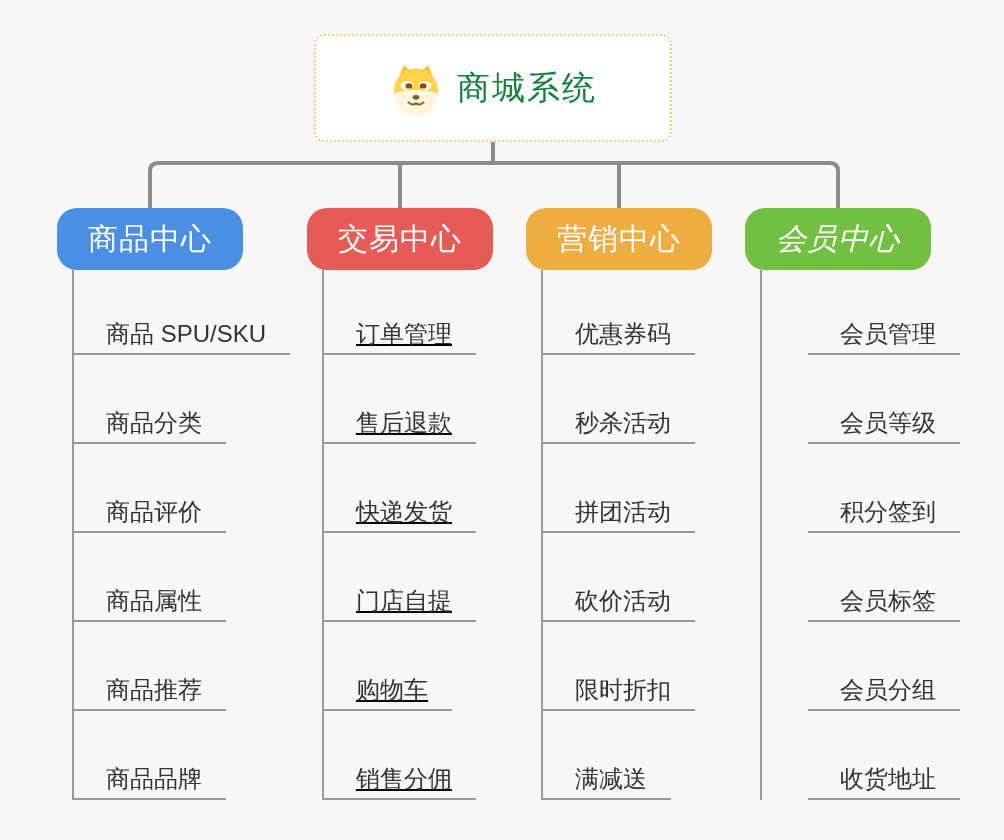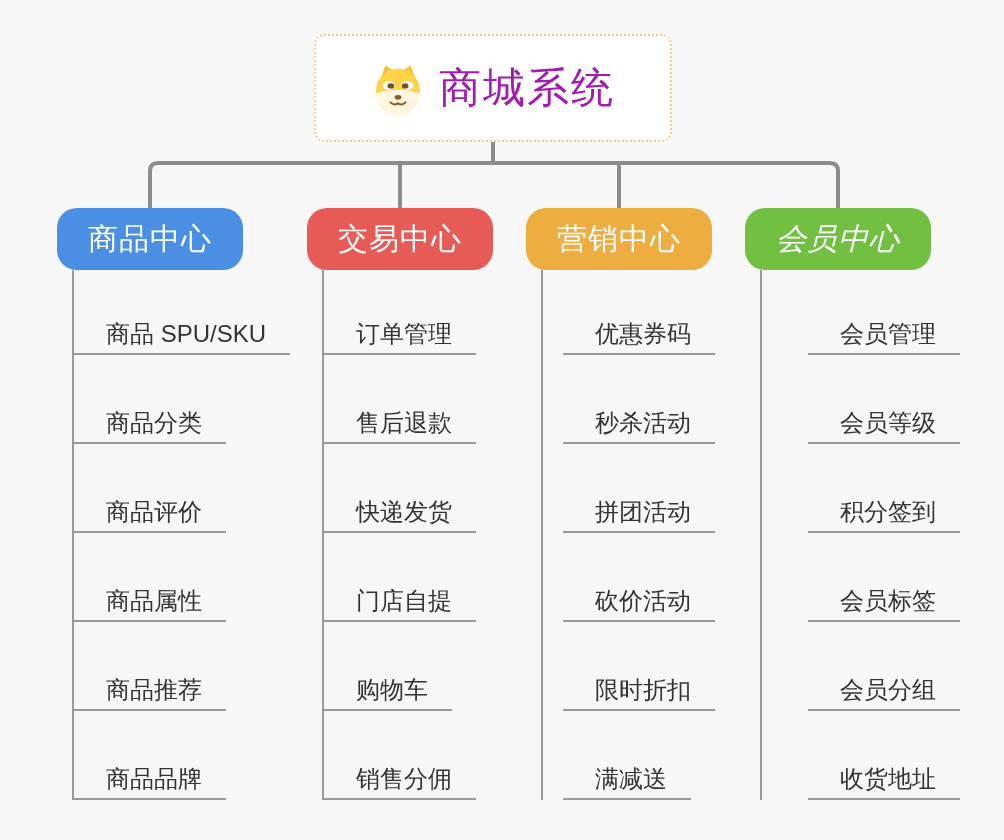--- a/index.html
+++ b/index.html
@@ -35,23 +35,23 @@
     background: #ffffff;
     border: 2px dotted #f5cb85;
     border-radius: 10px;
     display: flex;
     align-items: center;
     justify-content: center;
     gap: 14px;
     cursor: pointer;
   }
   .root-title {
-    font-size: 42px;
+    font-size: 33px;
     font-weight: 500;
-    color: #a21caf;
+    color: #15803d;
     letter-spacing: 2px;
     white-space: nowrap;
   }
 
   
   .branch-box {
     position: absolute;
     top: 208px;
     width: 186px; height: 62px;
     border-radius: 20px;
@@ -72,22 +72,22 @@
   .branch-box.b3 { left: 745px; font-style: italic; }
 
   
   .column {
     position: absolute;
     top: 270px;
     border-left: 2px solid #999999;
     width: max-content;
   }
   .column.c0 { left: 72px; }
-  .column.c1 { left: 322px; }
-  .column.c2 { left: 541px; padding-left: 20px; }
+  .column.c1 { left: 322px; text-decoration: underline; }
+  .column.c2 { left: 541px; }
   .column.c3 { left: 760px; padding-left: 46px; }
 
   .item {
     display: flex;
     align-items: flex-end;
     height: 89px;
     width: max-content;
     border-bottom: 2px solid #999999;
     padding: 0 24px 6px 32px;
     cursor: pointer;

